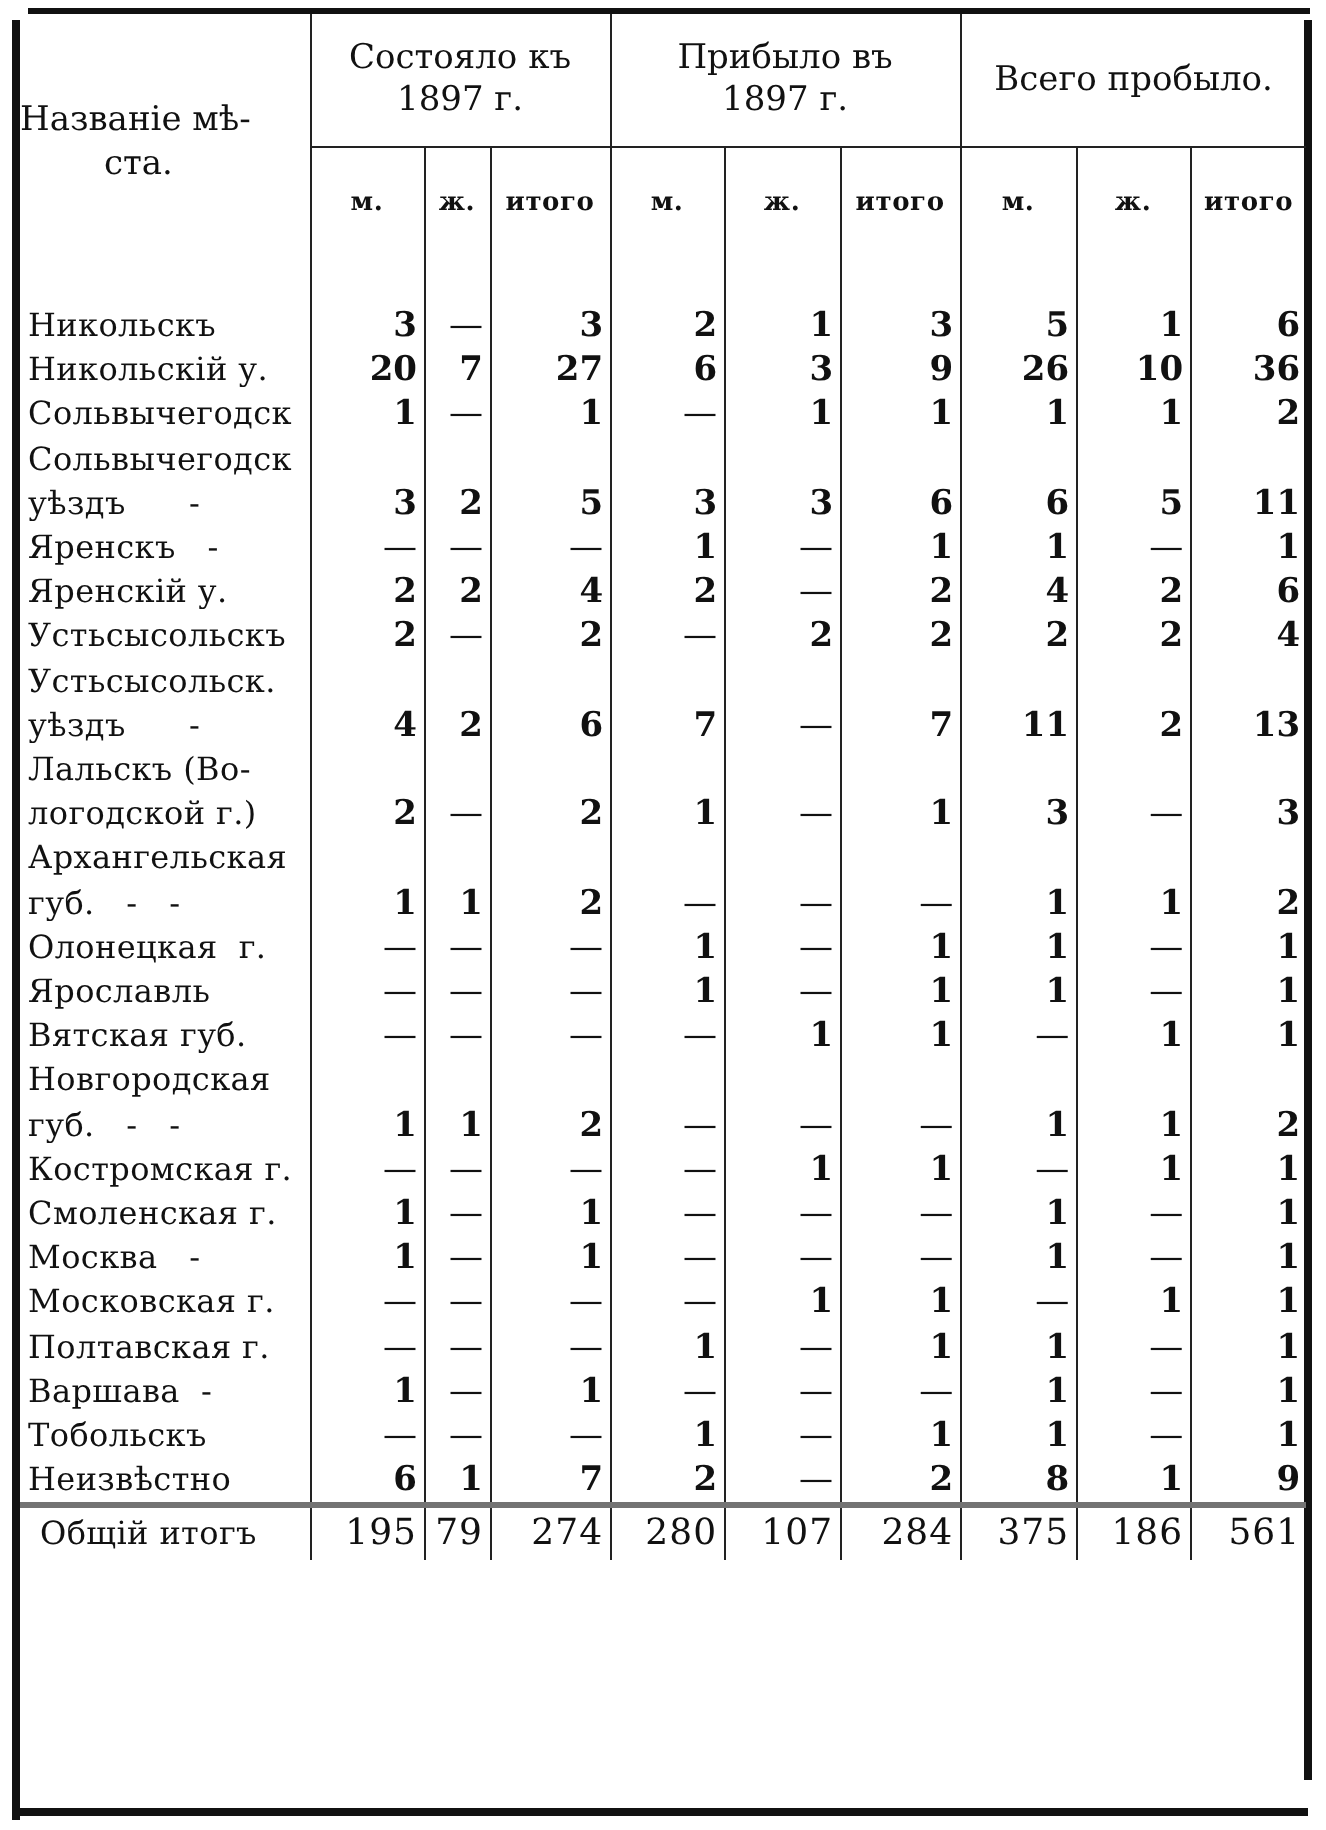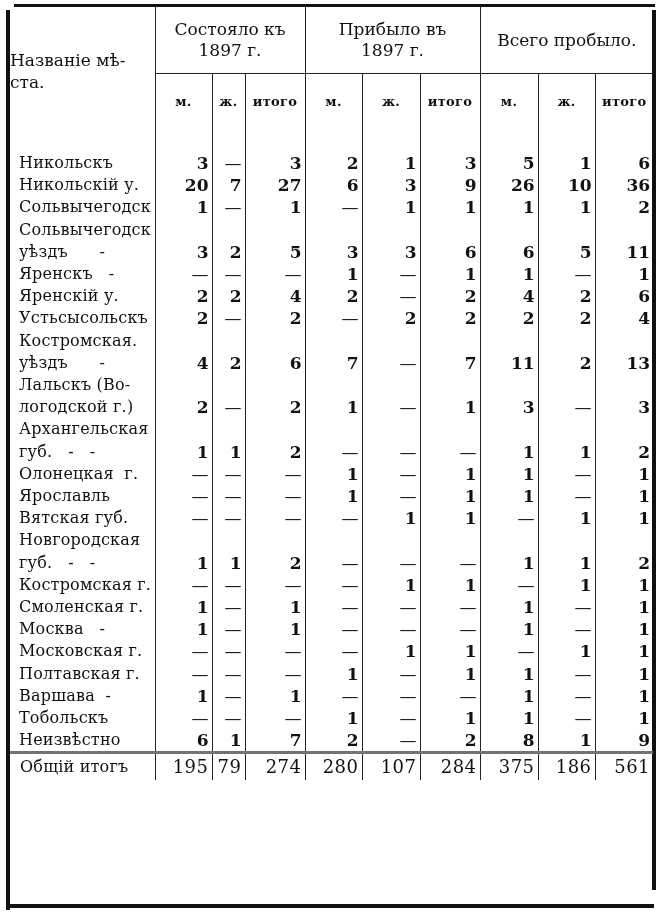--- a/index.html
+++ b/index.html
@@ -13,26 +13,26 @@
   table { position:absolute; left:10px; top:7px; border-collapse:collapse; table-layout:fixed; width:643px; }
   td, th { padding:0; font-weight:normal; }
   .c-label { width:145px; }
   .c-m1 { width:57px; } .c-f1 { width:33px; } .c-t1 { width:60px; }
   .c-m2 { width:57px; } .c-f2 { width:58px; } .c-t2 { width:60px; }
   .c-m3 { width:58px; } .c-f3 { width:57px; } .c-t3 { width:58px; }
 
   th { border-left:1px solid #222; text-align:center; vertical-align:middle; }
   .h-name { border-left:none; font-size:17px; line-height:22px; vertical-align:middle; padding-top:6px; text-align:left;margin-top:12px; }
   .h-name span { display:block; }
-  .h-name .l2 { }
+  .h-name .l2 { padding-left:42px; }
   .h-group { height:66px; font-size:17px; line-height:21px; border-bottom:1px solid #222; }
   .h-sub { height:54px; font-size:13px; font-weight:bold; letter-spacing:0.3px; }
 
   tbody td { border-left:1px solid #222; text-align:right; font-size:17px; line-height:22.2px; height:22.2px; padding-right:3px; font-weight:bold; }
-  tbody td.lbl { border-left:none; text-align:left; font-weight:normal; padding-left:9px; padding-right:0; white-space:pre; font-size:16px; letter-spacing:0.2px; }
+  tbody td.lbl { border-left:none; text-align:left; font-weight:normal; padding-left:4px; padding-right:0; white-space:pre; font-size:16px; letter-spacing:0.2px; }
   tbody td.dash { font-weight:normal; }
   .spacer td { height:24px; }
   .total td { border-top:3px solid #737373; height:26px; line-height:26px; font-size:18px; font-weight:normal; letter-spacing:0.5px; }
   .total td.lbl { padding-left:10px; }
 </style>
 </head>
 <body>
 
 <div class="topline"></div>
 <div class="leftbar"></div>
@@ -185,21 +185,21 @@
         <td class="dash">—</td>
         <td>2</td>
         <td class="dash">—</td>
         <td>2</td>
         <td>2</td>
         <td>2</td>
         <td>2</td>
         <td>4</td>
       </tr>
       <tr>
-        <td class="lbl">Костромская.</td>
+        <td class="lbl">Устьсысольск.</td>
         <td></td>
         <td></td>
         <td></td>
         <td></td>
         <td></td>
         <td></td>
         <td></td>
         <td></td>
         <td></td>
       </tr>

